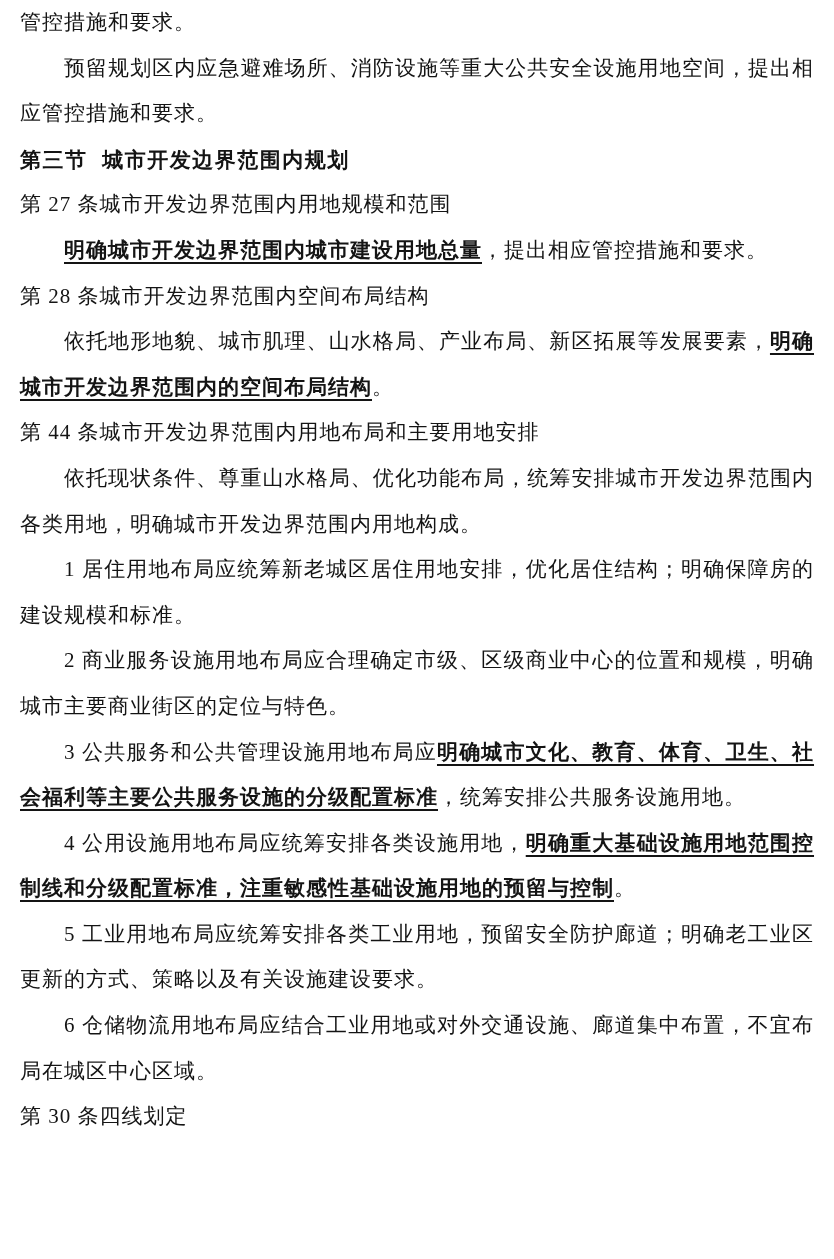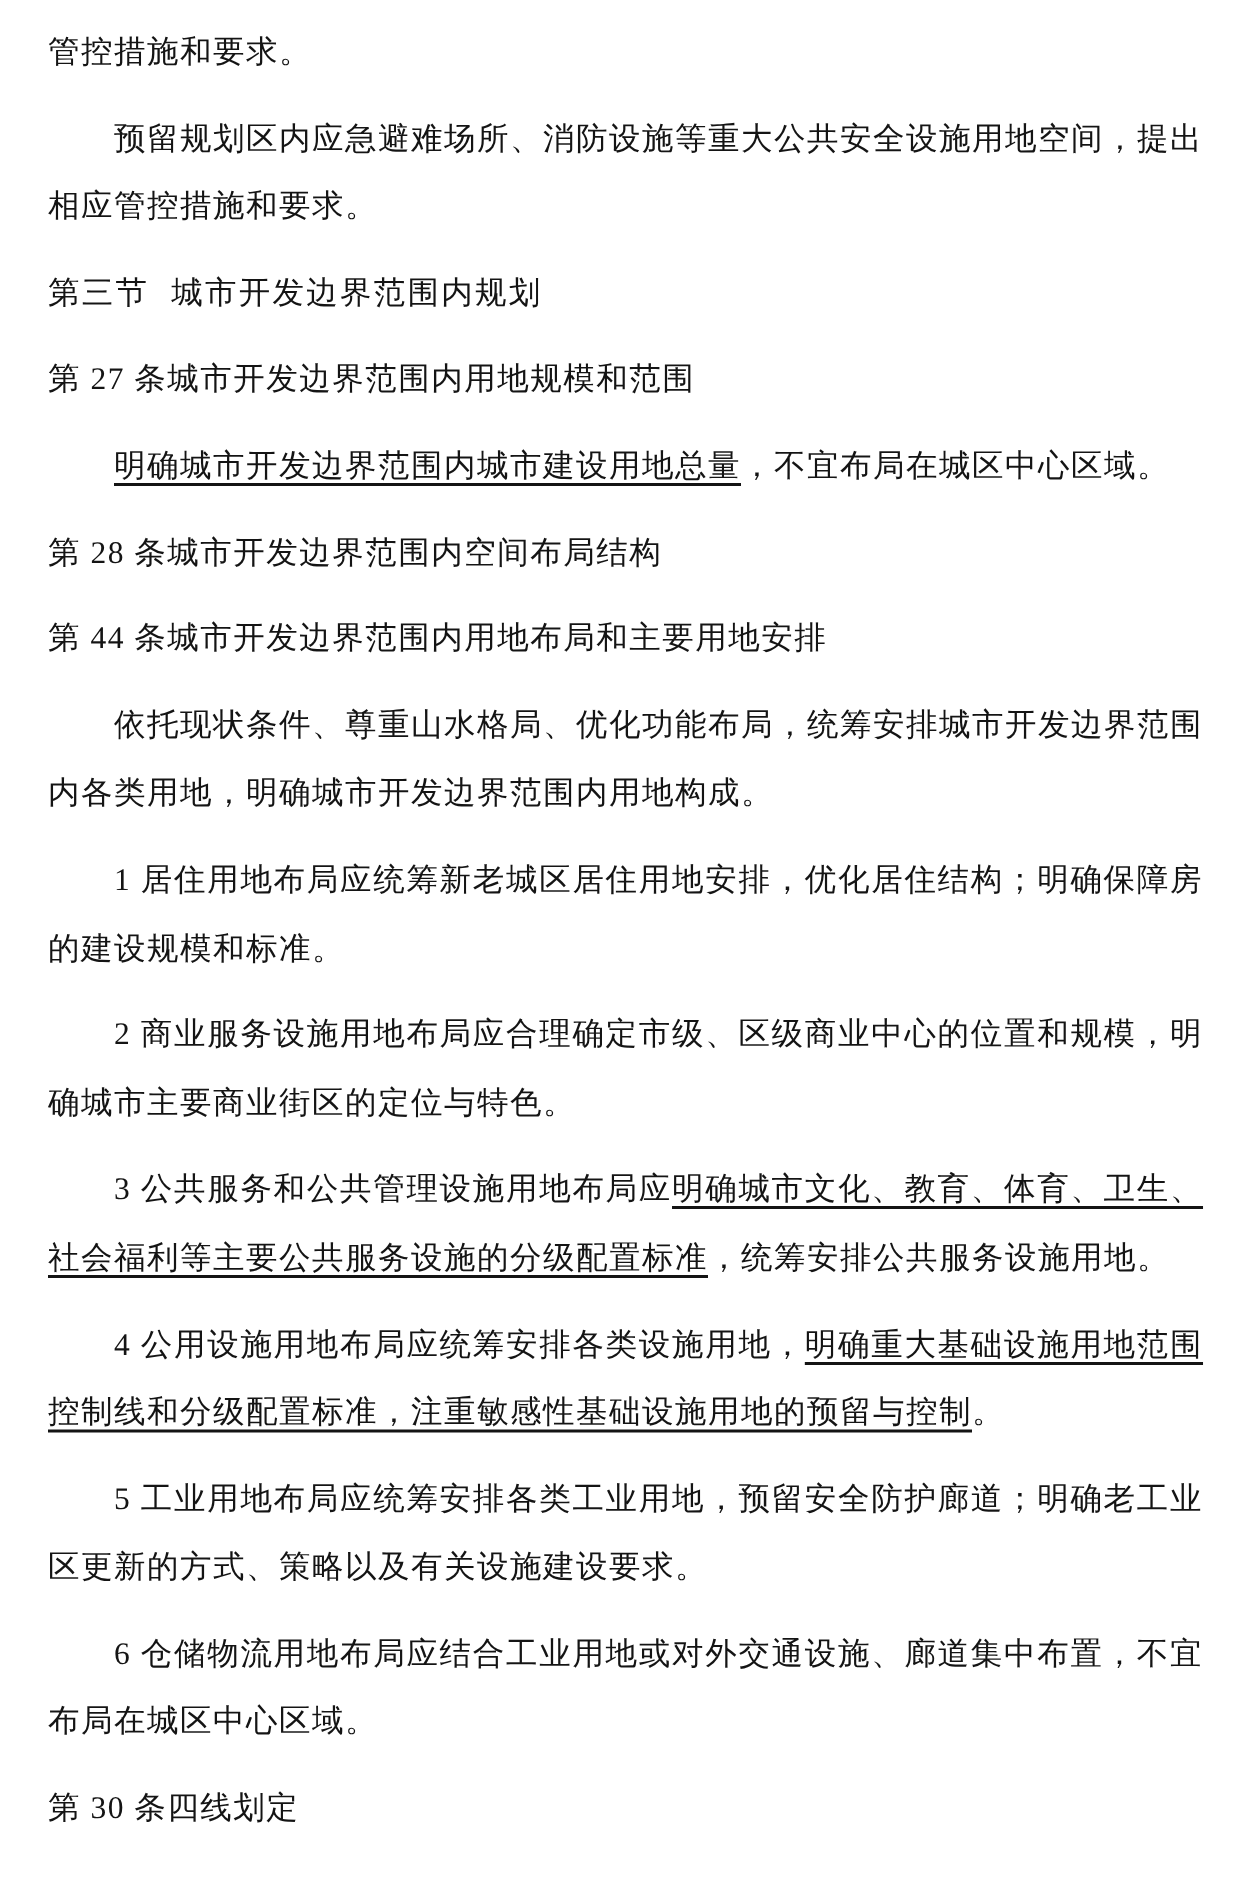--- a/index.html
+++ b/index.html
@@ -13,54 +13,55 @@
     overflow: hidden;
     font-family: "Liberation Serif", "DejaVu Serif", serif;
     color: #141414;
   }
   .doc-page {
     box-sizing: border-box;
     width: 834px;
     padding: 0 20px 0 20px;
   }
   p.para {
-    margin: 12px;
+    margin: 0;
     font-size: 21px;
     line-height: 45.6px;
     letter-spacing: 1px;
     text-align: justify;
     word-break: break-all;
   }
   p.para.indent {
     text-indent: 44px;
   }
   p.para.section {
     font-weight: bold;
     font-family: "Liberation Sans", "DejaVu Sans", sans-serif;
     letter-spacing: 1.5px;
   }
   span.run { white-space: pre-wrap; }
-  span.bold { font-weight: normal; }
+  span.bold { font-weight: bold; }
   span.underline {
     text-decoration: underline;
     text-decoration-thickness: 1.5px;
     text-underline-offset: 5px;
   }
 </style>
 </head>
 <body>
 
 <div class="doc-page">
   <div id="doc-body">
       <p class="para body"><span class="run">管控措施和要求。</span></p>
       <p class="para body indent"><span class="run">预留规划区内应急避难场所、消防设施等重大公共安全设施用地空间，提出相应管控措施和要求。</span></p>
       <p class="para section"><span class="run bold">第三节  城市开发边界范围内规划</span></p>
       <p class="para article"><span class="run">第 27 条城市开发边界范围内用地规模和范围</span></p>
-      <p class="para body indent"><span class="run bold underline">明确城市开发边界范围内城市建设用地总量</span><span class="run">，不宜布局在城区中心区域。</span></p>
+      <p class="para body indent"><span class="run bold underline">明确城市开发边界范围内城市建设用地总量</span><span class="run">，提出相应管控措施和要求。</span></p>
       <p class="para article"><span class="run">第 28 条城市开发边界范围内空间布局结构</span></p>
+      <p class="para body indent"><span class="run">依托地形地貌、城市肌理、山水格局、产业布局、新区拓展等发展要素，</span><span class="run bold underline">明确城市开发边界范围内的空间布局结构</span><span class="run">。</span></p>
       <p class="para article"><span class="run">第 44 条城市开发边界范围内用地布局和主要用地安排</span></p>
       <p class="para body indent"><span class="run">依托现状条件、尊重山水格局、优化功能布局，统筹安排城市开发边界范围内各类用地，明确城市开发边界范围内用地构成。</span></p>
       <p class="para body indent"><span class="run">1 居住用地布局应统筹新老城区居住用地安排，优化居住结构；明确保障房的建设规模和标准。</span></p>
       <p class="para body indent"><span class="run">2 商业服务设施用地布局应合理确定市级、区级商业中心的位置和规模，明确城市主要商业街区的定位与特色。</span></p>
       <p class="para body indent"><span class="run">3 公共服务和公共管理设施用地布局应</span><span class="run bold underline">明确城市文化、教育、体育、卫生、社会福利等主要公共服务设施的分级配置标准</span><span class="run">，统筹安排公共服务设施用地。</span></p>
       <p class="para body indent"><span class="run">4 公用设施用地布局应统筹安排各类设施用地，</span><span class="run bold underline">明确重大基础设施用地范围控制线和分级配置标准，注重敏感性基础设施用地的预留与控制</span><span class="run">。</span></p>
       <p class="para body indent"><span class="run">5 工业用地布局应统筹安排各类工业用地，预留安全防护廊道；明确老工业区更新的方式、策略以及有关设施建设要求。</span></p>
       <p class="para body indent"><span class="run">6 仓储物流用地布局应结合工业用地或对外交通设施、廊道集中布置，不宜布局在城区中心区域。</span></p>
       <p class="para article"><span class="run">第 30 条四线划定</span></p>
     </div>

